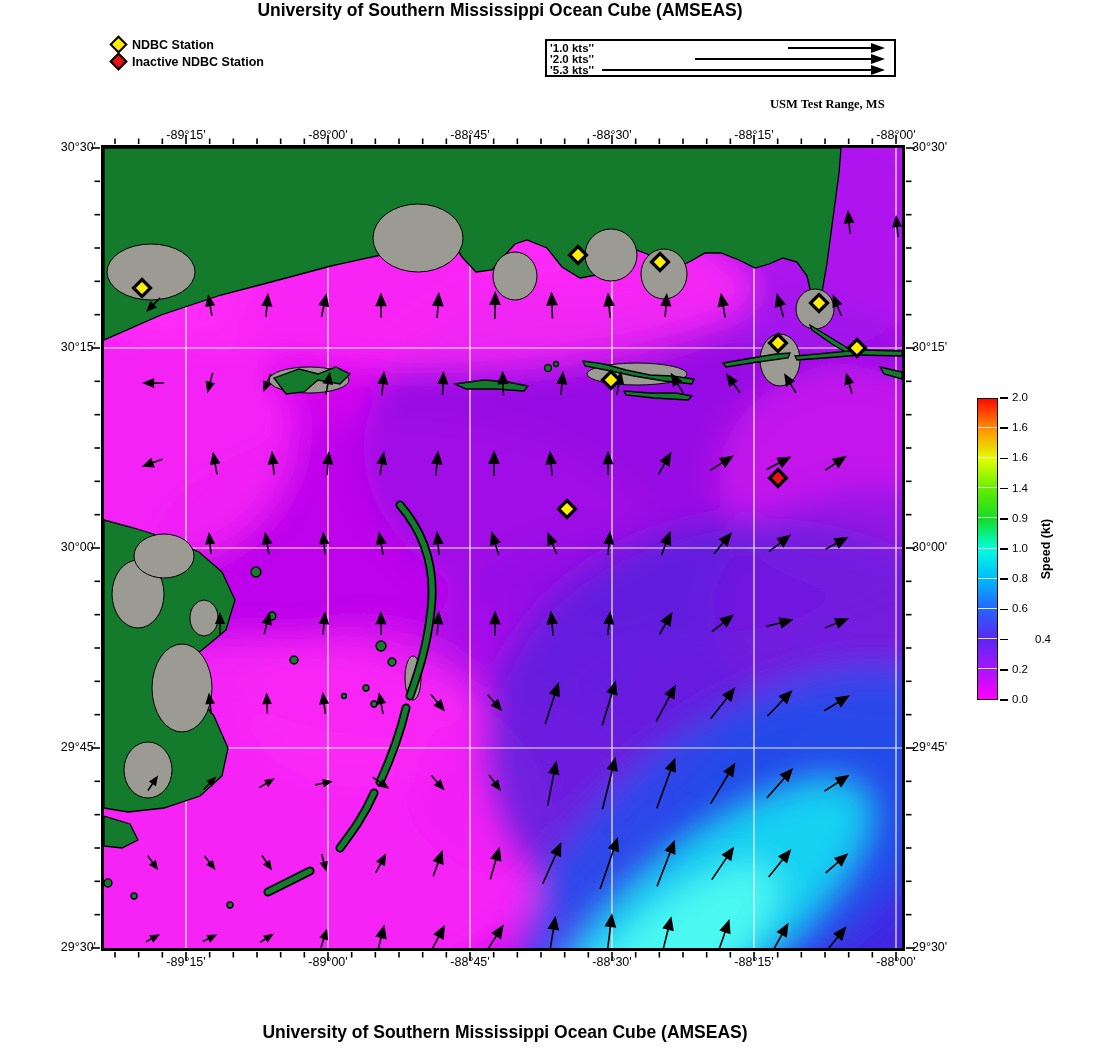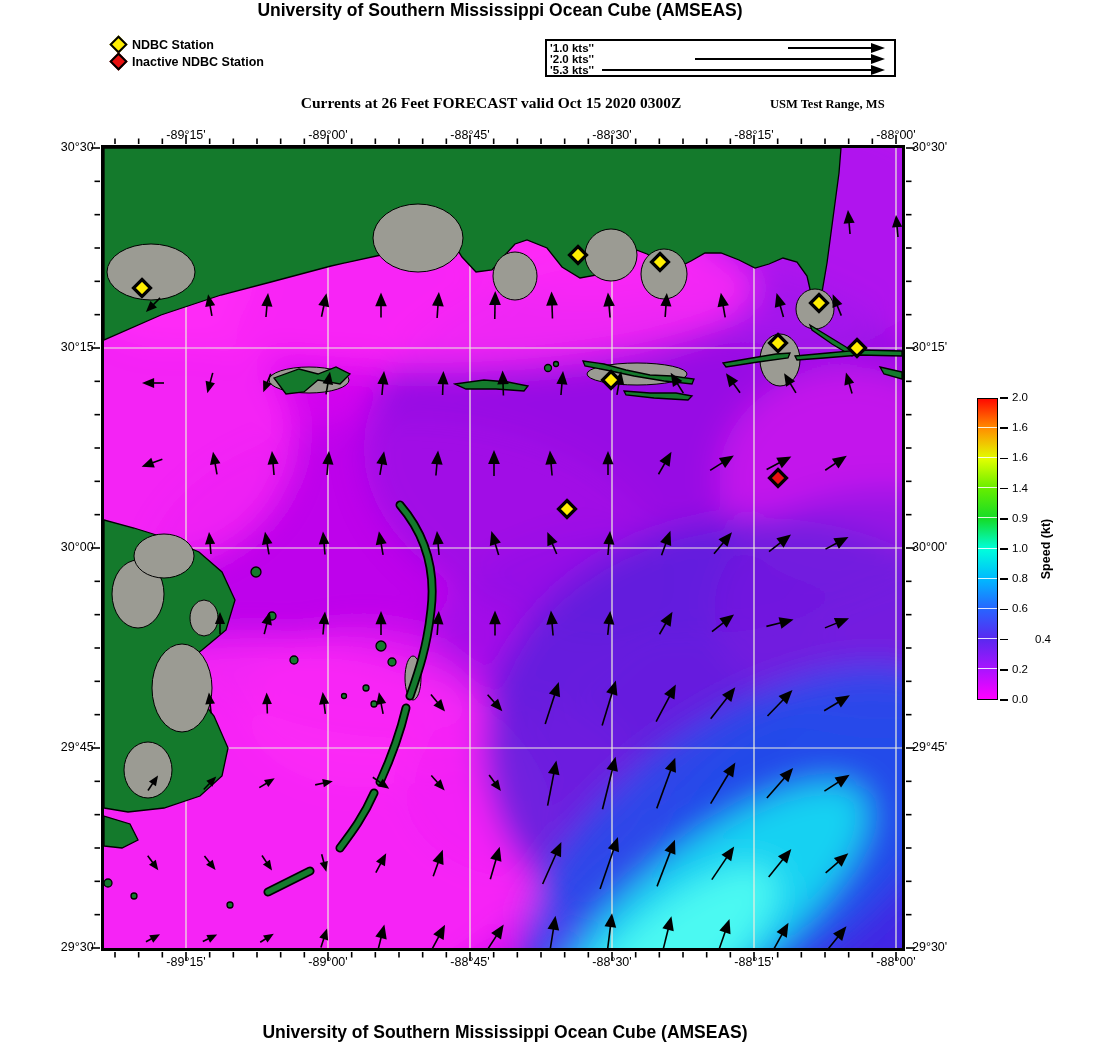--- a/index.html
+++ b/index.html
@@ -68,21 +68,20 @@
         <div class="sline" style="left: 148px; width: 177px;"></div>
         <div class="shead" style="left: 324px;"></div>
       </div>
       <div class="srow" style="top: 23px;">
         <div class="slab">'5.3 kts''</div>
         <div class="sline" style="left: 55px; width: 270px;"></div>
         <div class="shead" style="left: 324px;"></div>
       </div>
     </div>
 
-  <div class="abs" id="subtitle">Currents at 26 Feet FORECAST valid Oct 15 2020 0300Z</div>
   <div class="abs" id="region-label">USM Test Range, MS</div>
 
   <div class="abs" id="map-frame">
     <svg id="mapsvg" width="798" height="800" viewBox="0 0 798 800">
       <defs>
         <clipPath id="clip">
             <rect x="0" y="0" width="798" height="800"></rect>
           </clipPath>
         <filter id="blur" x="-40%" y="-40%" width="180%" height="180%">
             <feGaussianBlur stdDeviation="16"></feGaussianBlur>

